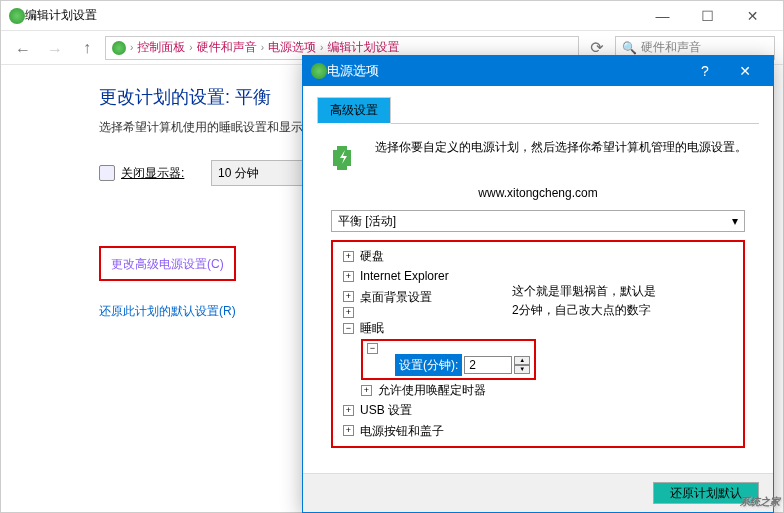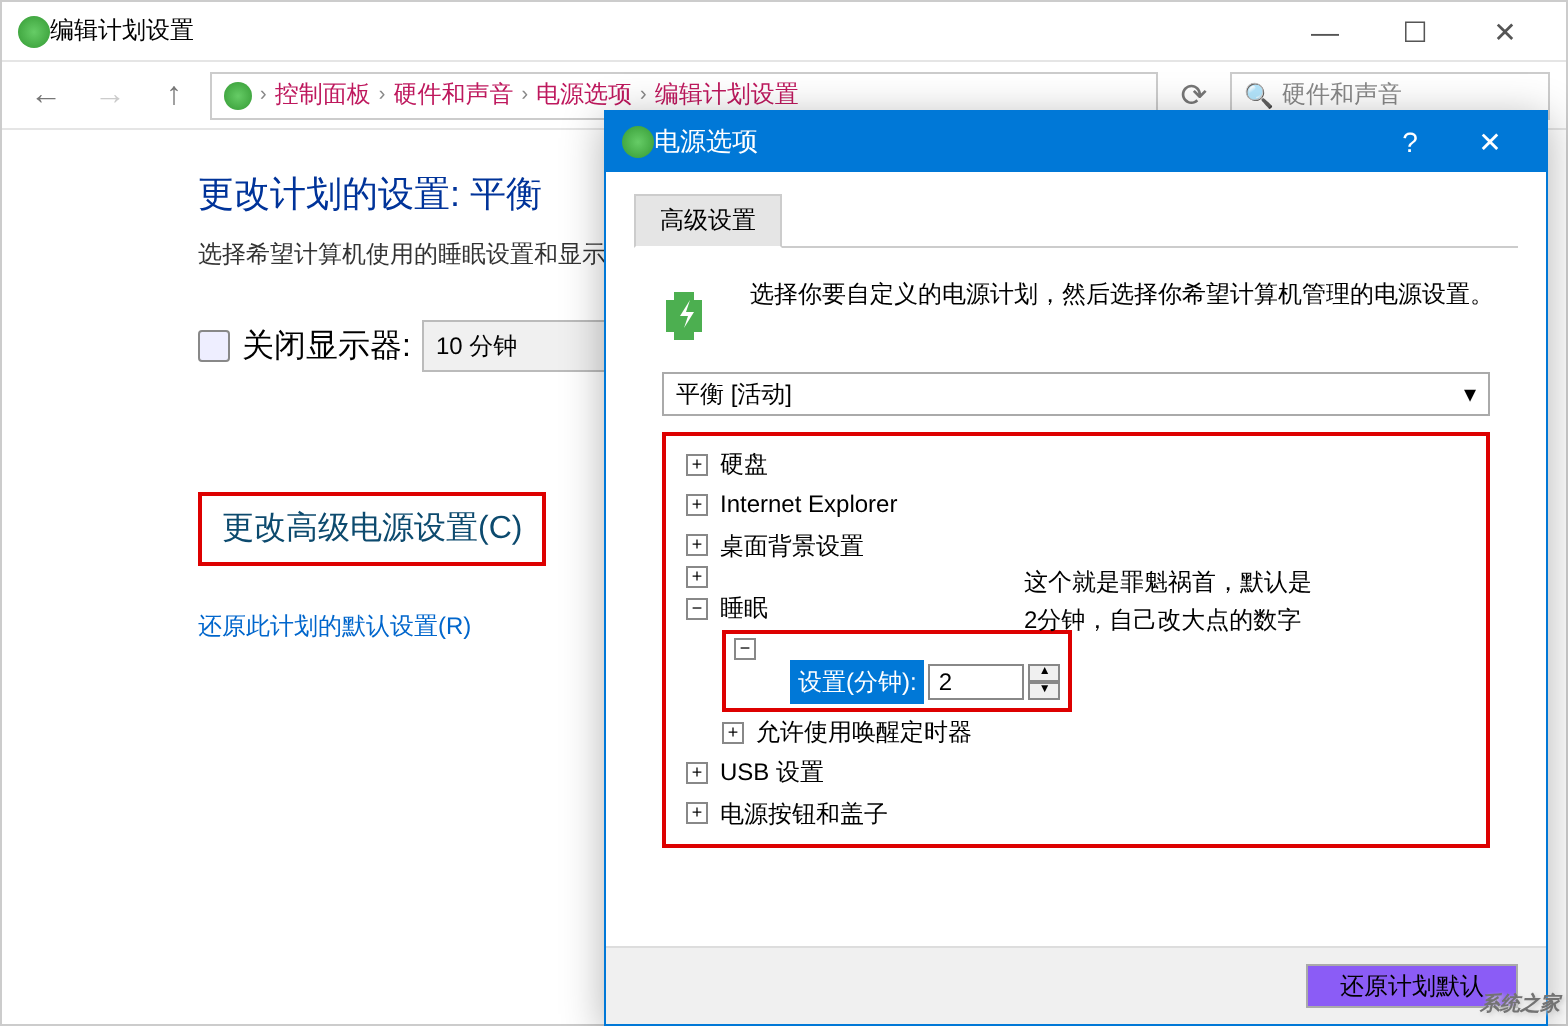--- a/index.html
+++ b/index.html
@@ -19,36 +19,36 @@
 .breadcrumb .crumb { color: #be185d; }
 .breadcrumb .sep { color: #888; font-size: 10px; }
 .search-box { width: 160px; height: 24px; border: 1px solid #ccc; font-size: 12px; padding: 0 6px; color: #888; display: flex; align-items: center; }
 .search-box .s-icon { margin-right: 4px; }
 
 .content { padding: 20px 30px 20px 98px; }
 .page-title { font-size: 18px; color: #003399; margin-bottom: 10px; }
 .page-sub { font-size: 12px; color: #333; margin-bottom: 24px; }
 .row { display: flex; align-items: center; margin-bottom: 18px; }
 .row .lbl-icon { width: 16px; height: 16px; margin-right: 6px; display: inline-block; border: 1px solid #888; border-radius: 2px; background: #eef; }
-.row .lbl { font-size: 16px; width: 90px; }
+.row .lbl { font-size: 12px; width: 90px; text-decoration: underline; }
 .row .val { width: 130px; height: 22px; border: 1px solid #bbb; background: #f0f0f0; padding: 12px 6px; font-size: 12px; display: flex; align-items: center; }
 
 .link-highlight { border: 2px solid #d00; padding: 6px 10px; display: inline-block; margin-top: 42px; }
-.link { color: #0c4a6e; font-size: 16px; }
+.link { color: #8b5cf6; font-size: 12px; }
 .link2 { color: #0066cc; font-size: 12px; margin-top: 22px; display: block; }
 
 
 .dialog { position: absolute; left: 302px; top: 55px; width: 472px; height: 458px; border: 1px solid #0078d7; background: #fff; box-shadow: 0 4px 20px rgba(0,0,0,0.3); }
 .dlg-titlebar { height: 30px; background: #0078d7; color: #fff; display: flex; align-items: center; padding: 0 8px; }
 .dlg-titlebar .title { font-size: 13px; flex: 1; }
 .dlg-win-btn { width: 40px; height: 29px; display: flex; align-items: center; justify-content: center; color: #fff; font-size: 14px; }
 
 .dlg-body { padding: 10px 14px; }
 .tabstrip { border-bottom: 1px solid #ccc; display: flex; }
-.tab { border: 1px solid #ccc; border-bottom: 1px solid #fff; background: #e5e5e5; padding: 4px 12px; font-size: 12px; position: relative; top: 1px; }
+.tab { border: 1px solid #ccc; border-bottom: 1px solid #fff; background: #0ea5e9; padding: 4px 12px; font-size: 12px; position: relative; top: 1px; }
 
 .info-row { display: flex; margin: 14px 8px 8px; }
 .big-icon { width: 40px; height: 40px; margin-right: 10px; position: relative; }
 .big-icon svg { width: 40px; height: 40px; }
 .info-text { font-size: 12px; line-height: 1.6; flex: 1; font-family: Liberation Serif, serif; }
 .info-url { text-align: center; font-size: 12px; margin-bottom: 10px; }
 
 .plan-select { margin: 0 14px 8px; height: 22px; border: 1px solid #aaa; font-size: 12px; padding: 0 6px; display: flex; align-items: center; justify-content: space-between; }
 
 .tree-wrap { border: 2px solid #d00; margin: 0 14px; height: 208px; padding: 4px 0; overflow: hidden; }
@@ -60,21 +60,21 @@
 .annotation { position: absolute; left: 512px; top: 282px; font-size: 12px; line-height: 1.6; width: 200px; }
 
 .inner-hl { border: 2px solid #d00; padding: 2px 4px; display: inline-block; }
 .setting-row { display: flex; align-items: center; gap: 2px; }
 .setting-lbl { background: #0078d7; color: #fff; padding: 1px 4px; font-size: 12px; }
 .setting-input { width: 48px; height: 18px; border: 1px solid #888; font-size: 12px; padding: 0 4px; }
 .spinner { width: 16px; display: flex; flex-direction: column; }
 .spinner .sp { height: 9px; border: 1px solid #888; font-size: 6px; text-align: center; line-height: 7px; background: #f0f0f0; }
 
 .dlg-footer { display: flex; justify-content: flex-end; padding: 8px 14px; border-top: 1px solid #ddd; position: absolute; bottom: 0; left: 0; right: 0; background: #f0f0f0; }
-.dlg-btn { height: 22px; border: 1px solid #aaa; background: #8b5cf6; padding: 0 16px; font-size: 12px; }
+.dlg-btn { height: 22px; border: 1px solid #aaa; background: #14b8a6; padding: 0 16px; font-size: 12px; }
 
 .watermark { position: absolute; right: 4px; bottom: 4px; font-size: 10px; font-style: italic; color: #737373; font-weight: bold; text-shadow: 1px 1px 2px #ccc; }
 .battery-icon { fill: #4caf50; }
 .green-shield { display: inline-block; width: 16px; height: 16px; background: radial-gradient(#6c6,#393); border-radius: 50%; }
 </style>
 </head>
 <body>
 
 <div class="main-window">
   <div class="titlebar">
@@ -141,20 +141,21 @@
 
     <div class="info-row">
       <div class="big-icon">
         <svg viewBox="0 0 40 40">
             <path class="battery-icon" d="M12 8 h10 v4 h4 v16 h-4 v4 h-10 v-4 h-4 v-16 h4 z" fill="#4caf50"></path>
             <path d="M15 20 l5 -8 l-2 6 h4 l-5 8 l2 -6 z" fill="#fff"></path>
           </svg>
       </div>
       <div class="info-text">选择你要自定义的电源计划，然后选择你希望计算机管理的电源设置。</div>
     </div>
+    <div class="info-url">www.xitongcheng.com</div>
 
     <div class="plan-select">
       <span>平衡 [活动]</span>
       <span>▾</span>
     </div>
 
     <div class="tree-wrap">
       <div class="tree">
         <div class="tree-node">
             <span class="exp">+</span>

